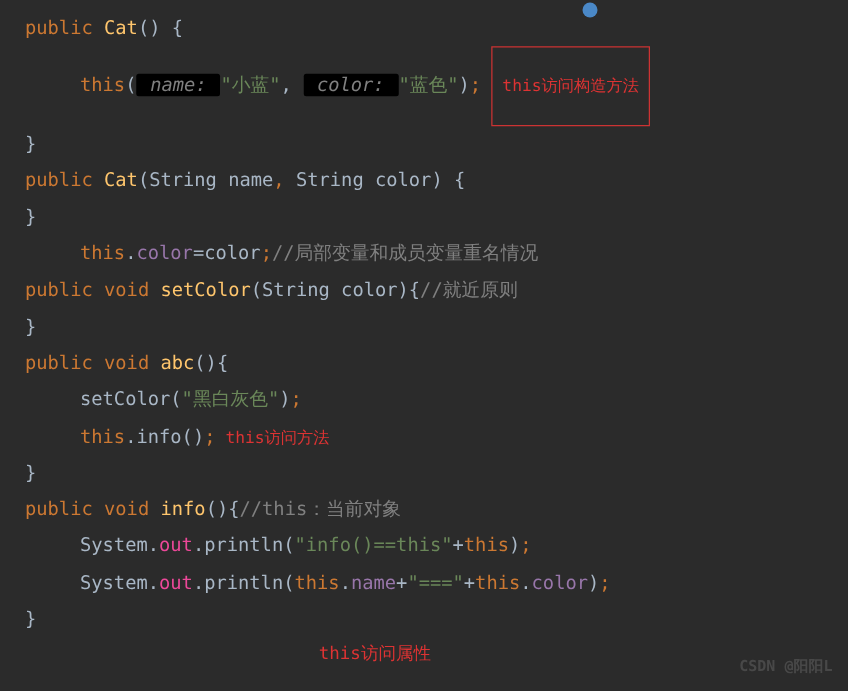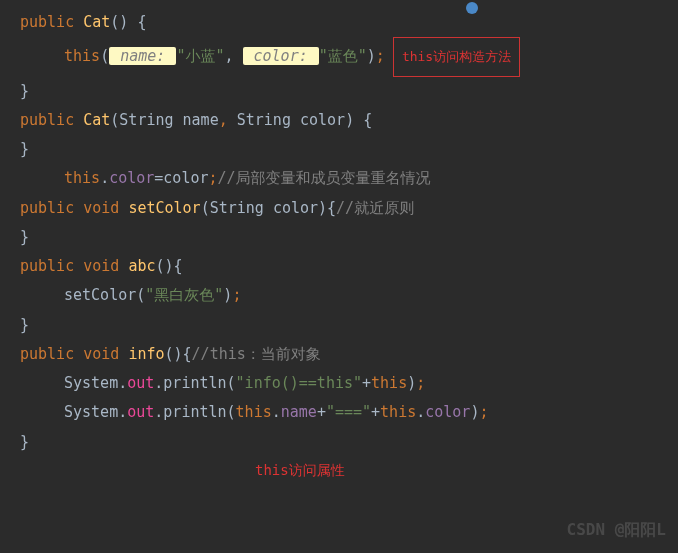--- a/index.html
+++ b/index.html
@@ -24,38 +24,38 @@
       white-space: pre;
       position: relative;
     }
     .indent1 { padding-left: 20px; }
     .indent2 { padding-left: 64px; }
     .kw { color: #cc7832; }
     .type { color: #a9b7c6; }
     .method-def { color: #ffc66d; }
     .param-hint { 
       color: #808080;
-      background: #fef9c3;
+      background: #000000;
       padding: 0 2px;
       border-radius: 2px;
       font-style: italic;
     }
     .string { color: #6a8759; }
     .comment { color: #808080; }
     .field { color: #9876aa; }
     .static-field { color: #ec4899; }
     .plain { color: #a9b7c6; }
     .brace { color: #a9b7c6; }
     .paren { color: #a9b7c6; }
     .semi { color: #cc7832; }
     .operator { color: #a9b7c6; }
     .annotation-box {
       display: inline-block;
       border: 1px solid #cc3333;
-      padding: 4px 8px;
+      padding: 16px 8px;
       margin-left: 8px;
       vertical-align: middle;
     }
     .annotation-red {
       color: #dd3333;
       font-size: 13px;
     }
     .annotation-inline {
       color: #dd3333;
       font-size: 13px;
@@ -64,21 +64,21 @@
     .annotation-standalone {
       color: #dd3333;
       font-size: 14px;
       padding-left: 255px;
     }
     .watermark {
       position: absolute;
       bottom: 8px;
       right: 12px;
       color: #666;
-      font-size: 16px;
+      font-size: 12px;
       opacity: 0.5;
       font-weight: bold;
     }
     .gutter-icon {
       position: absolute;
       width: 12px;
       height: 12px;
       background: #4a88c7;
       border-radius: 50%;
       top: 2px;
@@ -106,20 +106,21 @@
   <div class="code-line indent2"><span class="kw">this</span><span class="plain">.</span><span class="field">color</span><span class="operator">=</span><span class="plain">color</span><span class="semi">;</span><span class="comment">//局部变量和成员变量重名情况</span></div>
 
   <div class="code-line indent1"><span class="kw">public</span> <span class="kw">void</span> <span class="method-def">setColor</span><span class="paren">(</span><span class="plain">String </span><span class="plain">color</span><span class="paren">)</span><span class="brace">{</span><span class="comment">//就近原则</span></div>
 
   <div class="code-line indent1"><span class="brace">}</span></div>
 
   <div class="code-line indent1"><span class="kw">public</span> <span class="kw">void</span> <span class="method-def">abc</span><span class="paren">()</span><span class="brace">{</span></div>
 
   <div class="code-line indent2"><span class="plain">setColor</span><span class="paren">(</span><span class="string">"黑白灰色"</span><span class="paren">)</span><span class="semi">;</span></div>
 
+  <div class="code-line indent2"><span class="kw">this</span><span class="plain">.</span><span class="plain">info</span><span class="paren">()</span><span class="semi">;</span><span class="annotation-inline">this访问方法</span></div>
 
   <div class="code-line indent1"><span class="brace">}</span></div>
 
   <div class="code-line indent1"><span class="kw">public</span> <span class="kw">void</span> <span class="method-def">info</span><span class="paren">()</span><span class="brace">{</span><span class="comment">//this：当前对象</span></div>
 
   <div class="code-line indent2"><span class="plain">System</span><span class="plain">.</span><span class="static-field">out</span><span class="plain">.</span><span class="plain">println</span><span class="paren">(</span><span class="string">"info()==this"</span><span class="operator">+</span><span class="kw">this</span><span class="paren">)</span><span class="semi">;</span></div>
 
   <div class="code-line indent2"><span class="plain">System</span><span class="plain">.</span><span class="static-field">out</span><span class="plain">.</span><span class="plain">println</span><span class="paren">(</span><span class="kw">this</span><span class="plain">.</span><span class="field">name</span><span class="operator">+</span><span class="string">"==="</span><span class="operator">+</span><span class="kw">this</span><span class="plain">.</span><span class="field">color</span><span class="paren">)</span><span class="semi">;</span></div>
 
   <div class="code-line indent1"><span class="brace">}</span></div>

